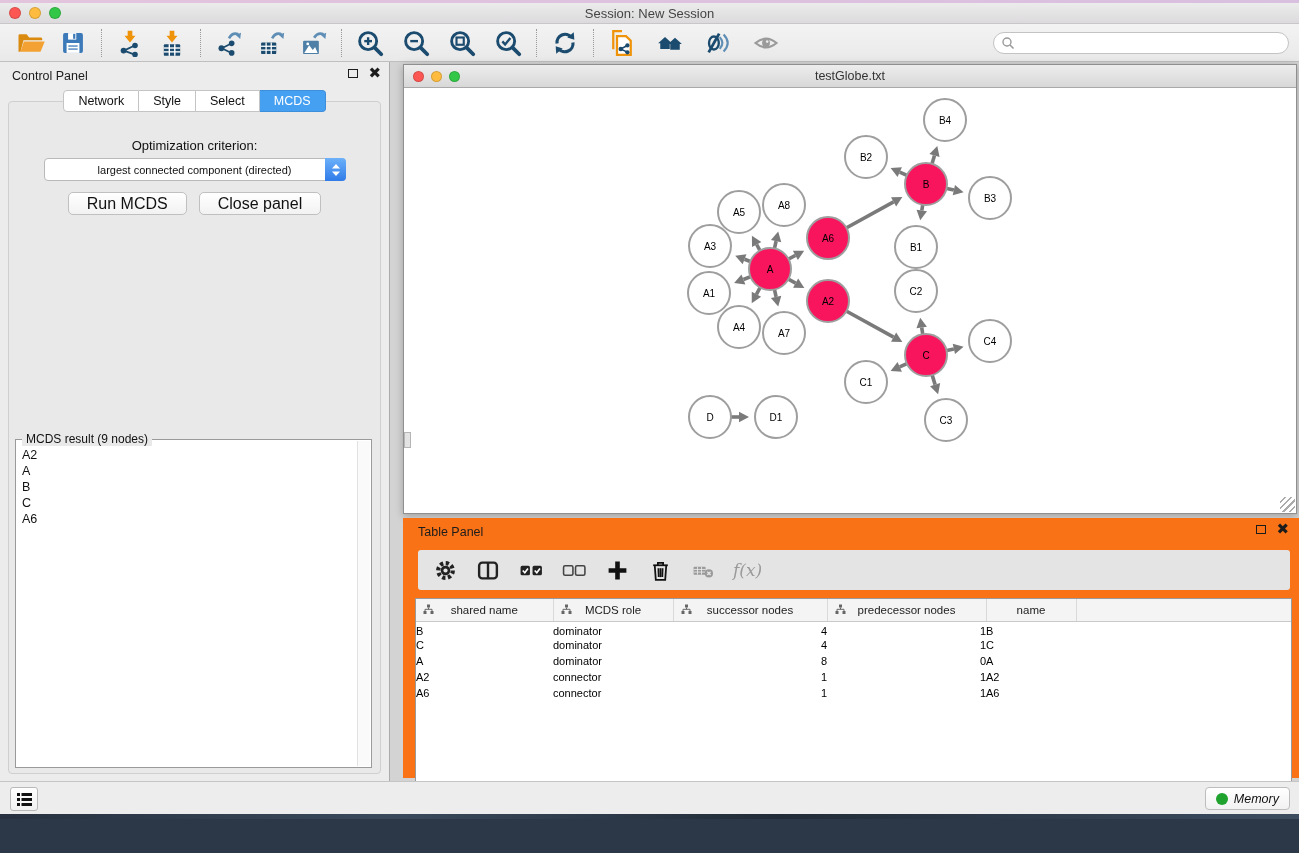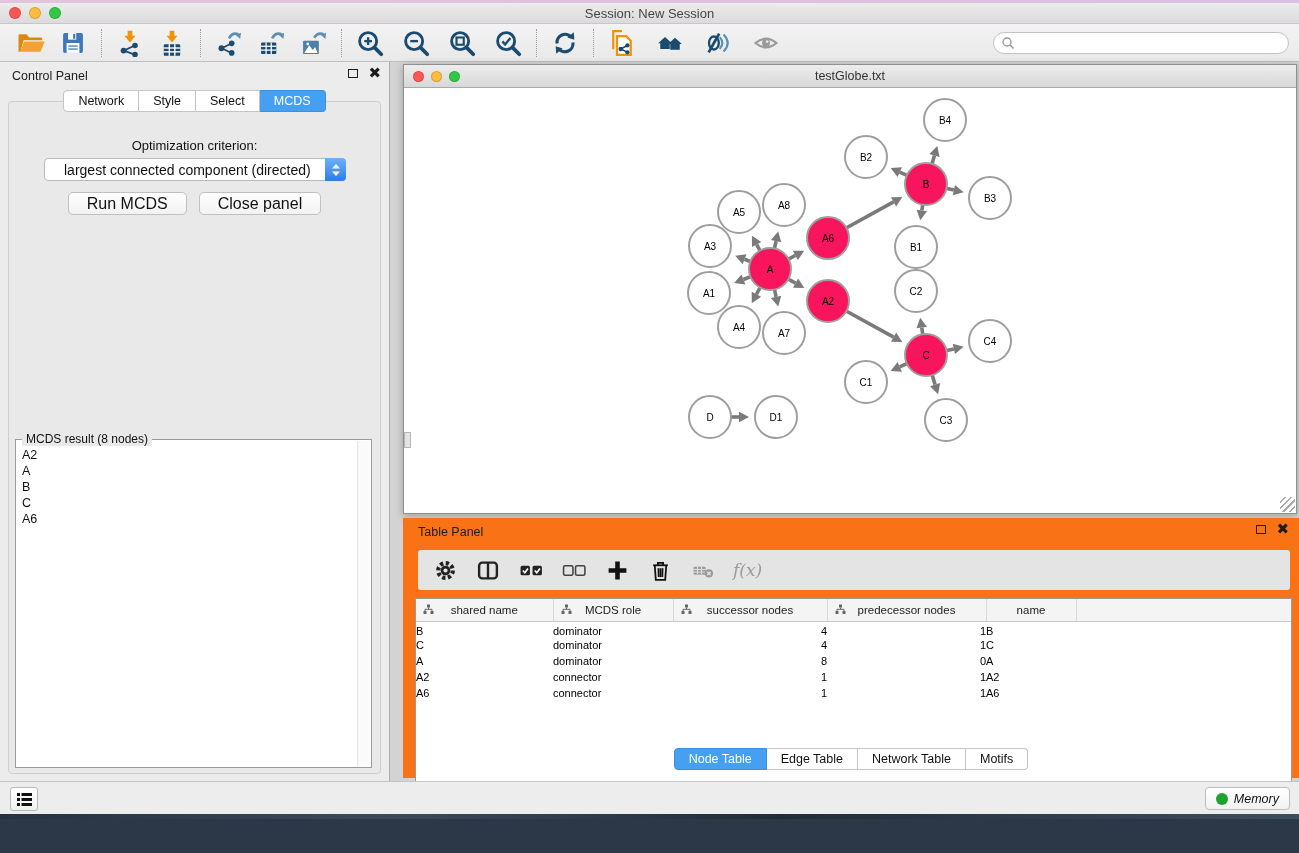--- a/index.html
+++ b/index.html
@@ -50,22 +50,22 @@
     padding:0 14px; }
   .seg:first-child { border-left:1px solid #c4c4c4; border-radius:4px 0 0 4px; }
   .seg:last-child { border-radius:0 4px 4px 0; }
   .seg.active { background:#45a0f2; border-color:#3d8fdb; color:#fff; }
   .cp-body { position:absolute; left:8px; right:8px; top:39px; bottom:7px;
     background:#e9e9e9; border:1px solid #cfcfcf; border-radius:4px; }
   .opt-label { position:absolute; top:36px; left:0; right:0; text-align:center;
     font-size:13px; color:#111; }
   .select-box { position:absolute; left:35px; right:34px; top:56px; height:23px;
     background:#fff; border:1px solid #b9b9b9; border-radius:4px; display:flex; align-items:center; }
-  .select-box .sel-text { flex:1; font-size:14px; color:#111; padding-left:19px;
-    white-space:nowrap; overflow:hidden; }
+  .select-box .sel-text { flex:1; font-size:11px; color:#111; padding-left:19px;
+    white-space:nowrap; overflow:hidden;text-align:center; }
   .sel-stepper { width:21px; height:23px; margin:-1px -1px -1px 0; border-radius:0 4px 4px 0;
     background:linear-gradient(#6db1fa,#2f7be8); display:flex; align-items:center; justify-content:center; }
   .btn-row { position:absolute; top:90px; left:0; right:0; display:flex; justify-content:center; gap:12px; }
   .pbtn { height:23px; padding:0 18px; background:linear-gradient(#ffffff,#f2f2f2);
     border:1px solid #c0c0c0; border-radius:5px; font-size:16px; color:#111;
     display:flex; align-items:center; }
   .mcds-box { position:absolute; left:6px; right:8px; top:337px; bottom:5px;
     border:1px solid #9a9a9a; background:#fff; }
   .mcds-legend { position:absolute; top:-8px; left:6px; background:#e9e9e9;
     padding:0 4px; font-size:12px; color:#111; }
@@ -345,21 +345,21 @@
               <polygon points="6,2 10,6.5 2,6.5" fill="#fff"></polygon>
               <polygon points="6,14 10,9.5 2,9.5" fill="#fff"></polygon>
             </svg>
           </span>
         </div>
         <div class="btn-row">
           <span class="pbtn">Run MCDS</span>
           <span class="pbtn">Close panel</span>
         </div>
         <div class="mcds-box">
-          <span class="mcds-legend">MCDS result (8 nodes)</span>
+          <span class="mcds-legend">MCDS result (9 nodes)</span>
           <div class="mcds-list" id="mcds-list">
               <div class="mcds-item">A2</div>
               <div class="mcds-item">A</div>
               <div class="mcds-item">B</div>
               <div class="mcds-item">C</div>
               <div class="mcds-item">A6</div>
             </div>
           <div class="mcds-scroll"></div>
         </div>
       </div>
@@ -614,26 +614,20 @@
                   <td class="col1">connector</td>
                   <td class="col2">1</td>
                   <td class="col3">1</td>
                   <td class="col4">A6</td>
                   <td></td>
                 </tr>
               </tbody>
           </table>
         </div>
 
-        <div class="tp-tabs">
-          <span class="seg active">Node Table</span>
-          <span class="seg">Edge Table</span>
-          <span class="seg">Network Table</span>
-          <span class="seg">Motifs</span>
-        </div>
       </div>
     </div>
   </div>
 
   <div class="statusbar">
     <span class="list-btn">
       <svg width="17" height="15" viewBox="0 0 17 15">
         <g fill="#111">
           <rect x="1" y="1" width="3" height="3"></rect>
             <rect x="5.5" y="1" width="10.5" height="3"></rect>

